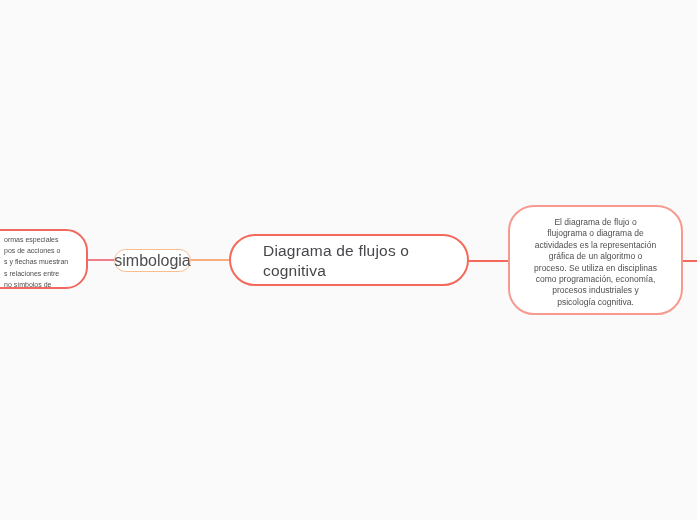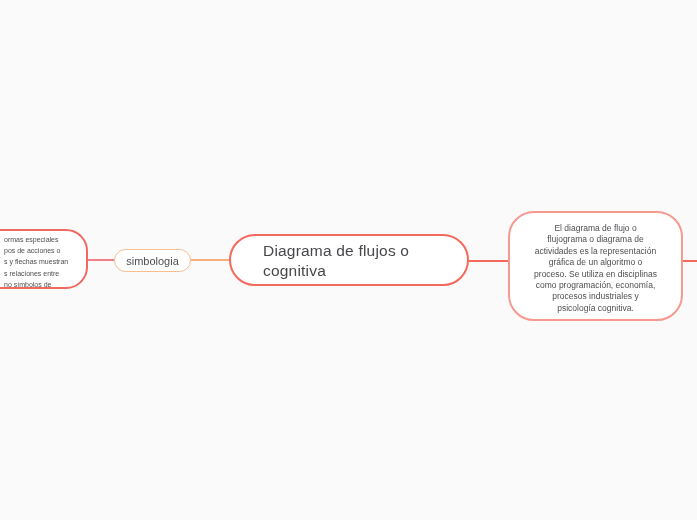--- a/index.html
+++ b/index.html
@@ -52,21 +52,21 @@
     top: 249px;
     width: 77px;
     height: 23px;
     border-width: 1.5px;
     border-radius: 12px;
     display: flex;
     align-items: center;
     justify-content: center;
   }
   .node-symbology .node-text {
-    font-size: 11px;
+    font-size: 16px;
     color: #4e4e52;
   }
   
   .node-root {
     left: 229px;
     top: 234px;
     width: 240px;
     height: 52px;
     border-width: 2px;
     border-radius: 27px;
@@ -77,21 +77,21 @@
     top: 5px;
     font-size: 15.5px;
     line-height: 20px;
     color: #47474b;
     white-space: pre-line;
     letter-spacing: 0.2px;
   }
   
   .node-definition {
     left: 508px;
-    top: 211px;
+    top: 205px;
     width: 175px;
     height: 110px;
     border-width: 2px;
     border-radius: 26px;
   }
   .node-definition .node-text {
     position: absolute;
     left: 0;
     top: 10px;
     width: 100%;

